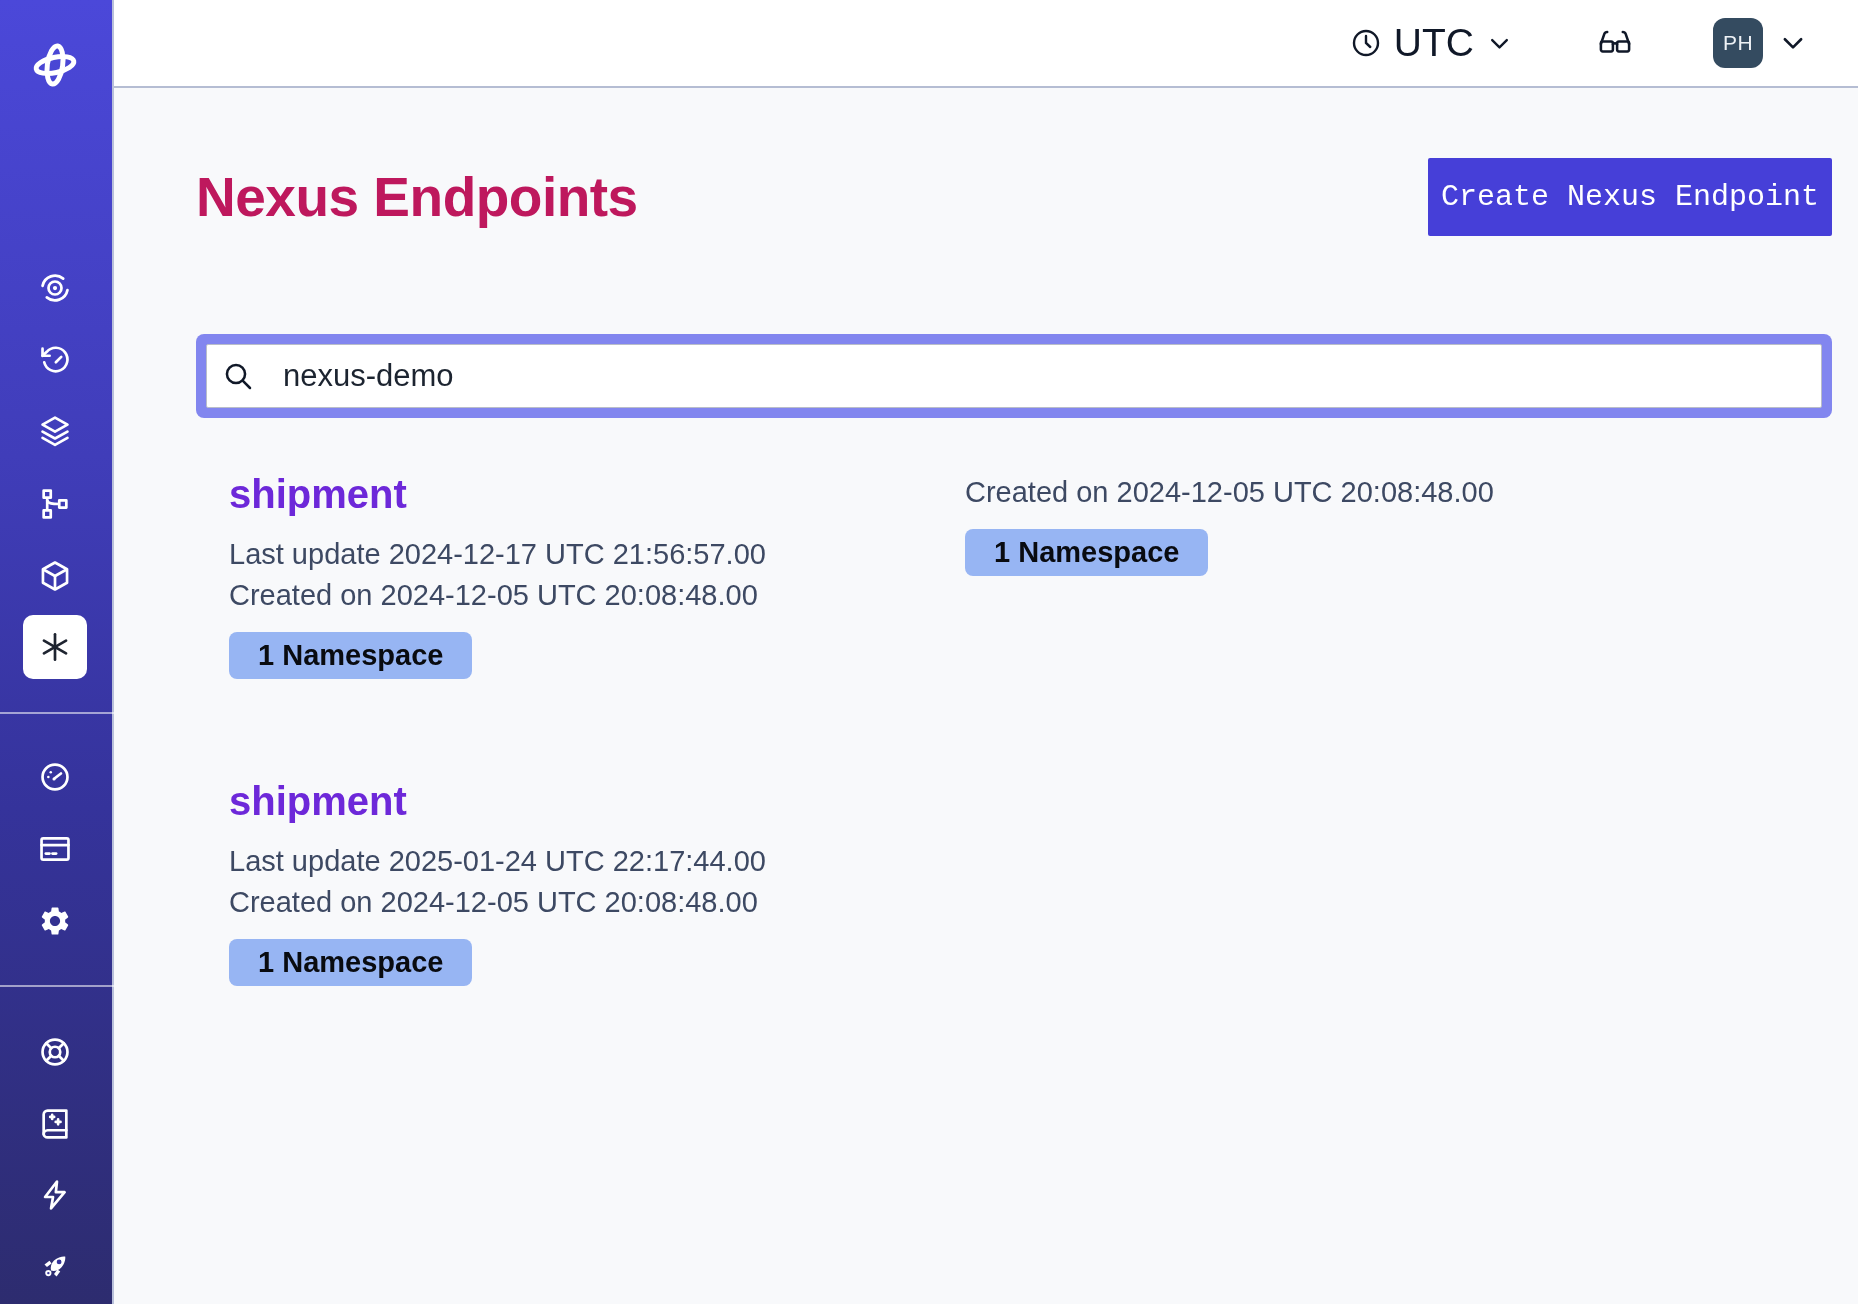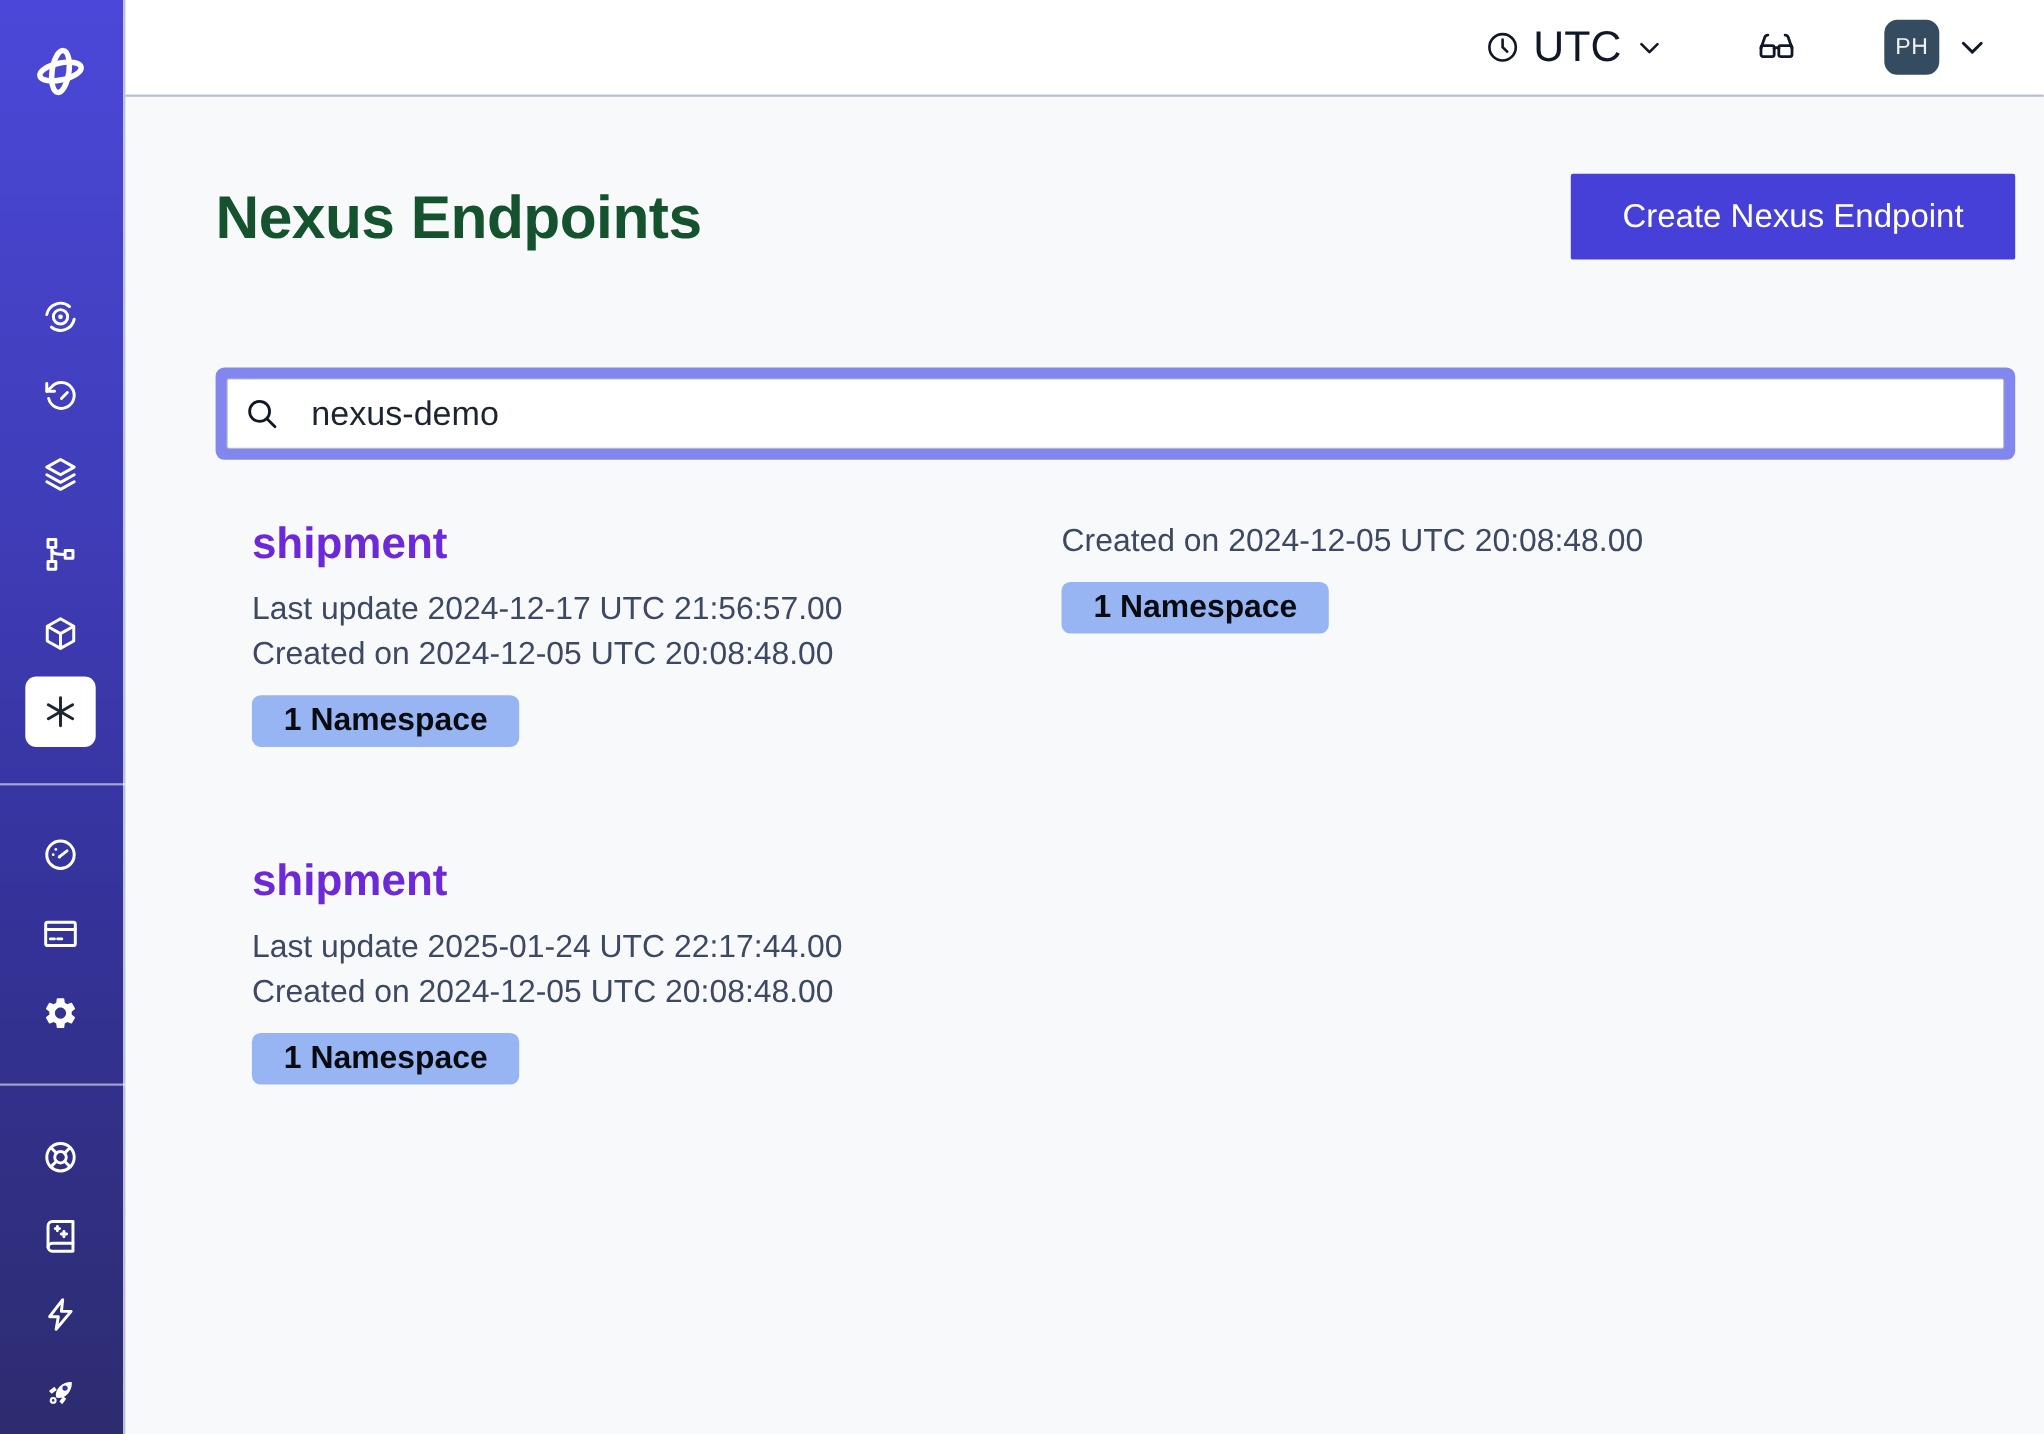--- a/index.html
+++ b/index.html
@@ -50,26 +50,26 @@
 
   
   .content {
     position:absolute; left:114px; top:90px; right:0; bottom:0;
     background:#f8f9fb; padding:0 26px 0 82px;
   }
   .header-row {
     margin-top:68px; display:flex; align-items:center; justify-content:space-between;
   }
   .page-title {
-    margin:0; font-size:55px; font-weight:700; color:#14532d; letter-spacing:-0.5px; line-height:1;
+    margin:0; font-size:55px; font-weight:700; color:#be185d; letter-spacing:-0.5px; line-height:1;
   }
   .create-btn {
     width:404px; height:78px; border:none; border-radius:2px;
     background:#463fd8; color:#ffffff; font-size:30px; font-weight:500;
-    font-family:Liberation Sans, sans-serif; cursor:pointer;
+    font-family:Liberation Mono, monospace; cursor:pointer;
   }
 
   .search-wrap {
     margin-top:98px; background:#8286ef; border-radius:8px; padding:10px;
     position:relative;
   }
   .search-input {
     width:100%; height:64px; border:1px solid #b9bdc9; border-radius:2px;
     background:#ffffff; font-size:31px; color:#1c2430;
     padding:0 20px 0 76px; outline:none;

